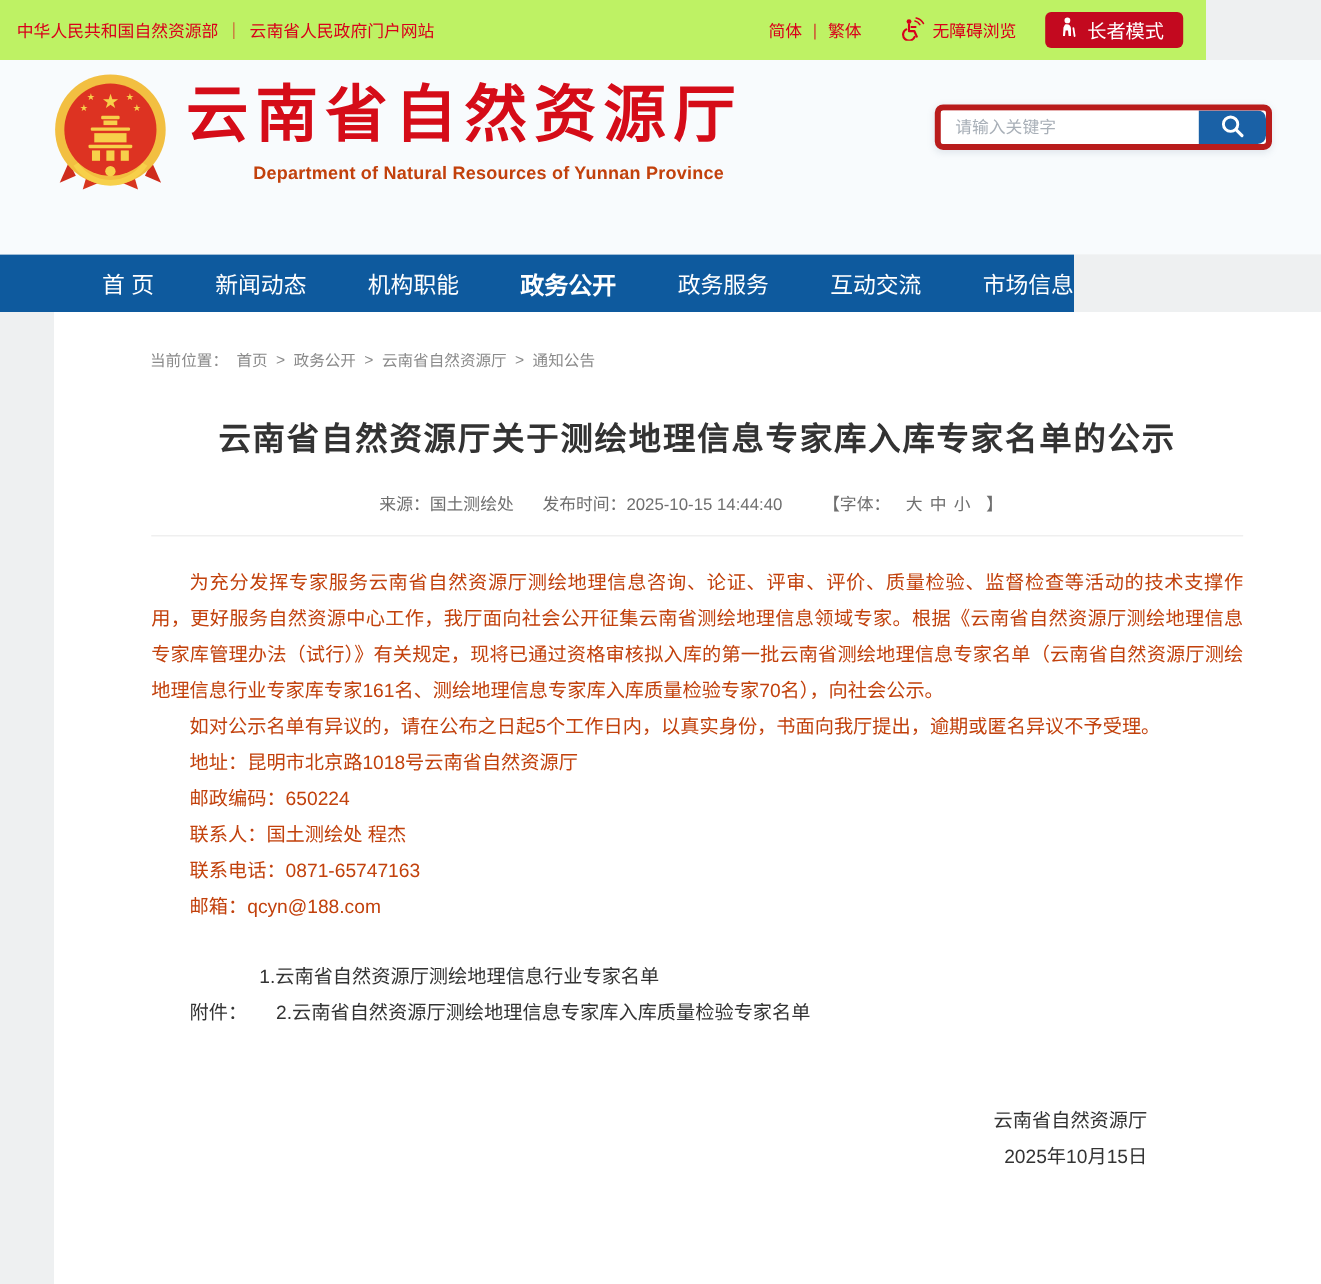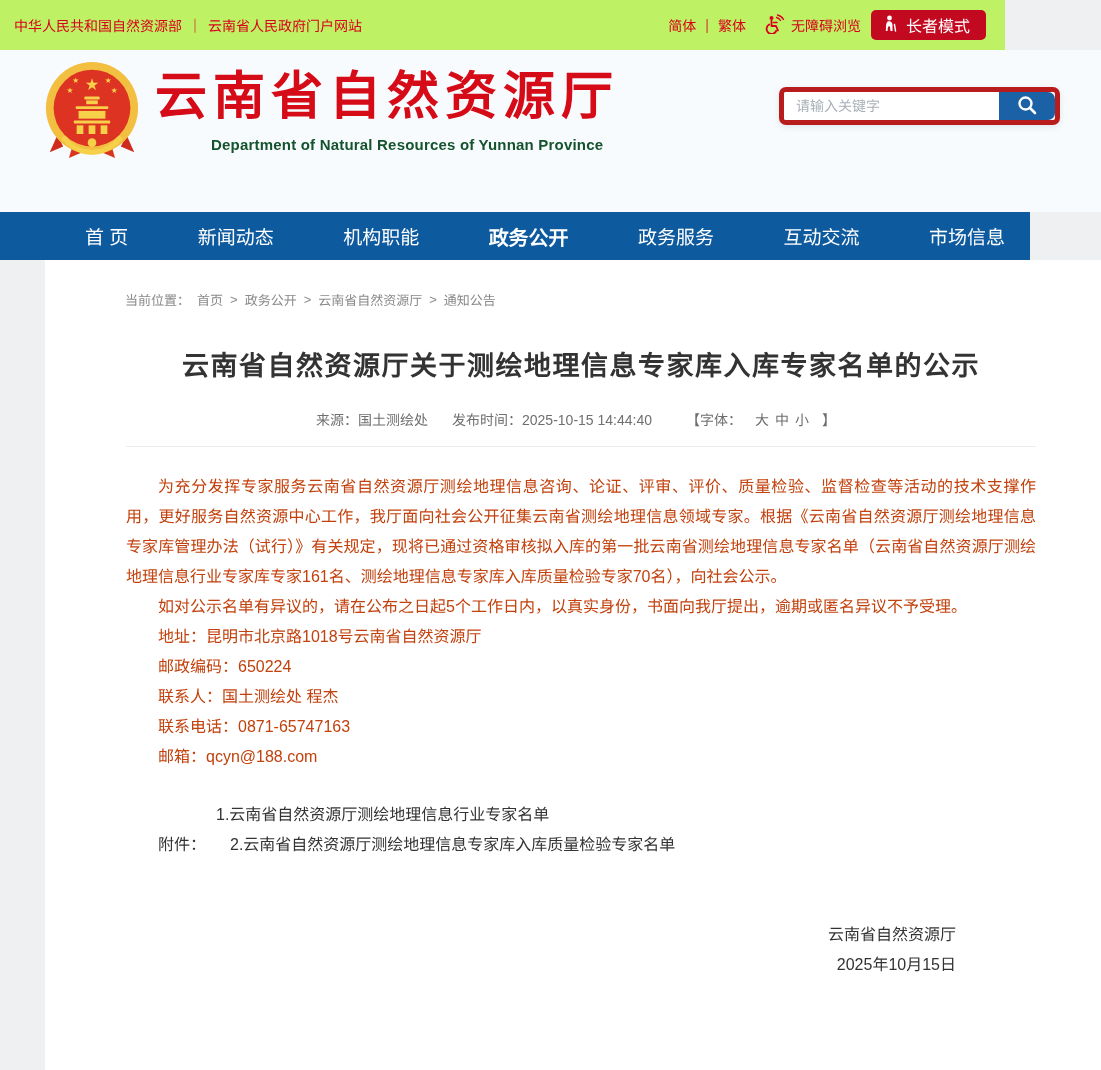--- a/index.html
+++ b/index.html
@@ -4,46 +4,46 @@
 <style>
   * { margin:0; padding:0; box-sizing:border-box; }
   html,body { width:1101px; height:1070px; overflow:hidden;
     font-family:"Liberation Sans","DejaVu Sans",sans-serif; background:#eef0f1; }
 
   
   .topbar { width:1005px; height:50px; background:#bef264;
     display:flex; align-items:center; justify-content:space-between; padding:0 19px 0 14px; }
   .topbar-left { color:#d9001b; font-size:14px; display:flex; align-items:center; gap:6px; }
   .topbar-left a { color:#d9001b; text-decoration:none; cursor:pointer; }
-  .topbar-right { display:flex; align-items:center; }
+  .topbar-right { display:flex; align-items:center; gap:14px; }
   .lang-links { color:#d9001b; font-size:14px; display:flex; gap:9px; align-items:center; }
   .lang-links a { color:#d9001b; text-decoration:none; cursor:pointer; }
   .lang-sep { color:#d9001b; opacity:.75; }
   .a11y { display:flex; align-items:center; gap:5px; color:#d9001b; font-size:14px; cursor:pointer; margin-left:18px; }
   .elder-btn { background:#c3091f; color:#fff; border:none; border-radius:5px;
     height:30px; padding:0 16px 0 12px; font-size:16px; display:flex; align-items:center; gap:7px;
     cursor:pointer; margin-left:10px; font-family:inherit; }
 
   
   .header { width:1101px; height:162px; background:#f8fbfd; position:relative; }
   .emblem { position:absolute; left:44px; top:10px; width:96px; height:100px; }
   .site-title { position:absolute; left:155px; top:14px; }
   .site-name { color:#d50c18; font-size:52px; font-weight:bold; letter-spacing:6px; line-height:64px; white-space:nowrap; }
-  .site-name-en { color:#14532d; font-size:15px; font-weight:bold; margin:8px 0 0 56px; letter-spacing:.2px; }
+  .site-name-en { color:#c2410c; font-size:15px; font-weight:bold; margin:8px 0 0 56px; letter-spacing:.2px; }
   .searchbox { position:absolute; right:41px; top:37px; width:281px; height:38px; display:flex;
     border:5px solid #b91c1c; border-radius:7px; overflow:hidden; background:#fff;
     box-shadow:0 2px 6px rgba(120,140,160,.18); }
   .search-input { flex:1; border:none; outline:none; padding:0 12px; font-size:14px; color:#333;
     font-family:inherit; background:#fff; }
   .search-input::placeholder { color:#a9b0b8; }
   .search-btn { width:56px; background:#1a61a6; border:none; cursor:pointer;
     display:flex; align-items:center; justify-content:center; border-radius:0 7px 7px 0; }
 
   
-  .nav { width:1030px; height:48px; background:#0e5a9e; display:flex; align-items:center; }
+  .nav { width:895px; height:48px; background:#0e5a9e; display:flex; align-items:center; }
   .nav-inner { display:flex; justify-content:space-between; width:920px; margin-left:85px; }
   .nav-item { color:#fff; font-size:19px; cursor:pointer; white-space:nowrap; text-decoration:none; }
   .nav-item.active { font-weight:bold; font-size:20px; }
 
   
   .page-body { width:1101px; height:810px; background:#eef0f1;margin-left:35px; }
   .content-box { margin-left:10px; width:1072px; height:810px; background:#fff; padding-top:30px; }
 
   .breadcrumb { margin-left:80px; font-size:13px; color:#8a8a8a; display:flex; gap:7px; align-items:center; }
   .breadcrumb a { color:#8a8a8a; text-decoration:none; cursor:pointer; }

